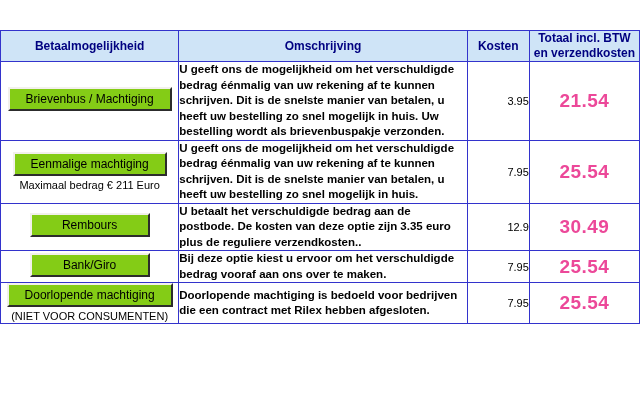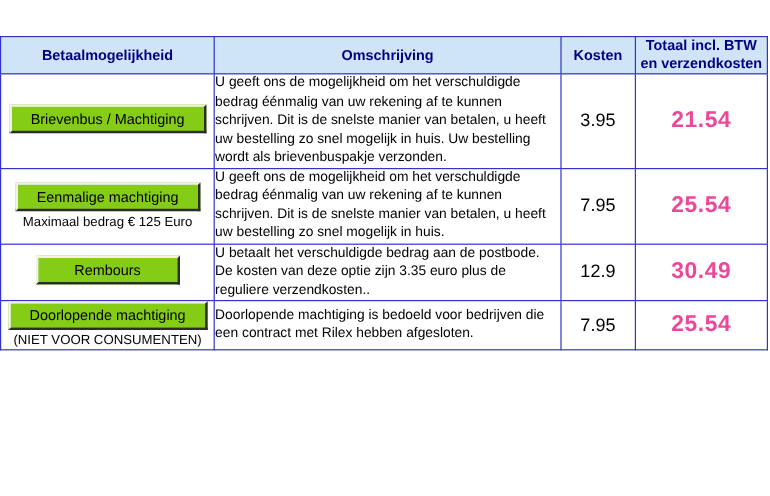--- a/index.html
+++ b/index.html
@@ -67,24 +67,25 @@
     color: #000000;
     text-align: center;
     line-height: 1.2;
   }
   td.desc {
     padding: 8px 8px 8px 8px;
     font-size: 11.5px;
     color: #000000;
     line-height: 1.35;
     text-align: left;
+    font-weight: bold;
   }
   td.cost {
-    text-align: center;
-    font-size: 15px;
+    text-align: right;
+    font-size: 11px;
     color: #000000;
   }
   td.total {
     text-align: center;
     font-size: 19px;
     font-weight: bold;
     color: #ec4899;
     letter-spacing: 0.5px;
   }
   .topstrip {
@@ -121,37 +122,46 @@
           <span class="method-note"></span>
         </td>
         <td class="desc">U geeft ons de mogelijkheid om het verschuldigde bedrag éénmalig van uw rekening af te kunnen schrijven. Dit is de snelste manier van betalen, u heeft uw bestelling zo snel mogelijk in huis. Uw bestelling wordt als brievenbuspakje verzonden.</td>
         <td class="cost">3.95</td>
         <td class="total">21.54</td>
       </tr>
 
       <tr>
         <td class="method">
           <span class="btn">Eenmalige machtiging</span>
-          <span class="method-note">Maximaal bedrag € 125 Euro</span>
+          <span class="method-note">Maximaal bedrag € 211 Euro</span>
         </td>
         <td class="desc">U geeft ons de mogelijkheid om het verschuldigde bedrag éénmalig van uw rekening af te kunnen schrijven. Dit is de snelste manier van betalen, u heeft uw bestelling zo snel mogelijk in huis.</td>
         <td class="cost">7.95</td>
         <td class="total">25.54</td>
       </tr>
 
       <tr>
         <td class="method">
           <span class="btn">Rembours</span>
           <span class="method-note"></span>
         </td>
         <td class="desc">U betaalt het verschuldigde bedrag aan de postbode. De kosten van deze optie zijn 3.35 euro plus de reguliere verzendkosten..</td>
         <td class="cost">12.9</td>
         <td class="total">30.49</td>
       </tr>
 
+      <tr>
+        <td class="method">
+          <span class="btn">Bank/Giro</span>
+          <span class="method-note"></span>
+        </td>
+        <td class="desc">Bij deze optie kiest u ervoor om het verschuldigde bedrag vooraf aan ons over te maken.</td>
+        <td class="cost">7.95</td>
+        <td class="total">25.54</td>
+      </tr>
 
       <tr>
         <td class="method">
           <span class="btn">Doorlopende machtiging</span>
           <span class="method-note">(NIET VOOR CONSUMENTEN)</span>
         </td>
         <td class="desc">Doorlopende machtiging is bedoeld voor bedrijven die een contract met Rilex hebben afgesloten.</td>
         <td class="cost">7.95</td>
         <td class="total">25.54</td>
       </tr>

